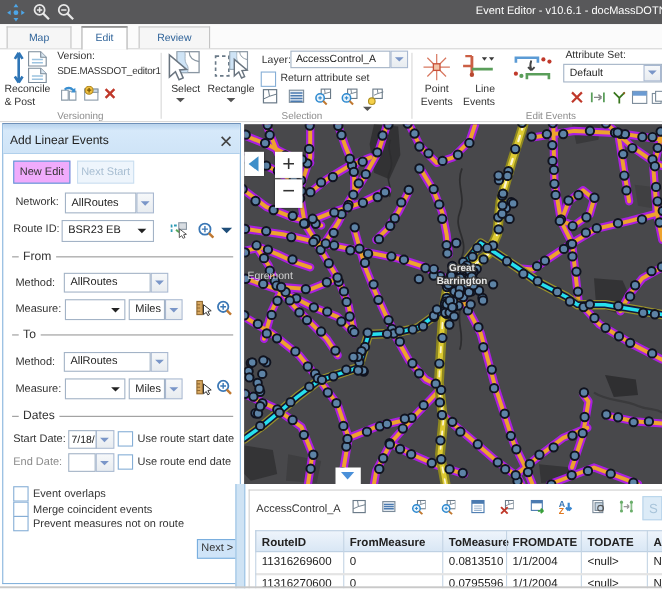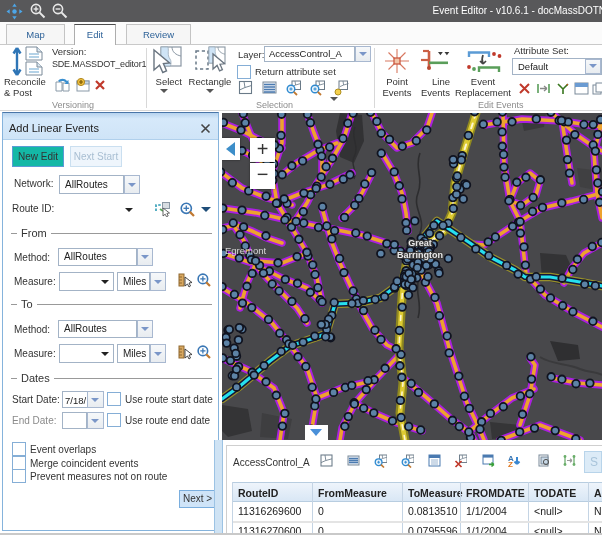--- a/index.html
+++ b/index.html
@@ -163,21 +163,20 @@
       <div class="rlbl" style="left:418px;top:31px;width:32px;text-align:right">Line<br>Events</div>
       <svg class="abs" style="left:466px;top:3px" width="36" height="26" viewBox="0 0 36 26">
 <path d="M3,9 V4.5 H23 V9" fill="none" stroke="#5b9bd5" stroke-width="2.4"></path>
 <circle cx="28" cy="6" r="1.9" fill="#c0392b"></circle>
         <circle cx="33.5" cy="8" r="1.9" fill="#c0392b"></circle>
 <path d="M17,7 q-1.8,4.5 0,9 M17,16 l-3,-3 M17,16 l3,-3" stroke="#444" stroke-width="1.7" fill="none"></path>
 <path d="M13,24 V19.5 H33 V24" fill="none" stroke="#5a9e5a" stroke-width="2.4"></path>
 <circle cx="8" cy="21" r="1.9" fill="#5a9e5a"></circle>
         <circle cx="3" cy="19" r="1.9" fill="#c0392b"></circle>
       </svg>
-      <div class="rlbl" style="left:450px;top:31px;width:66px;text-align:center">Event<br>Replacement</div>
       <div class="rlbl" style="left:514px;top:0px">Attribute Set:</div>
       <div class="combo" style="left:512px;top:13px;width:90px;height:17px;padding:2px 0 0 5px">Default</div>
       <div class="combobtn" style="left:585px;top:14px;width:16px;height:15px"></div>
       <span style="position:absolute;left:589px;top:19px;width:0;height:0;border-left:4px solid transparent;border-right:4px solid transparent;border-top:4px solid #7a96c8"></span>
       <svg class="abs" style="left:518px;top:37px" width="13" height="13" viewBox="0 0 13 13">
         <path d="M2,2 L11,11 M11,2 L2,11" stroke="#c0392b" stroke-width="2"></path>
       </svg>
       <svg class="abs" style="left:536px;top:37px" width="15" height="13" viewBox="0 0 15 13">
 <path d="M2,2 V11 M13,2 V11" stroke="#5a9e5a" stroke-width="1.6"></path>
         <path d="M4,6.5 h7 M11,6.5 l-3,-2.5 M11,6.5 l-3,2.5" stroke="#888" stroke-width="1.3" fill="none"></path>
@@ -196,27 +195,28 @@
       </svg>
       <div class="seclabel" style="left:478px">Edit Events</div>
     </div>
     <div id="lpanel">
       <div id="lphead">
         <span style="position:absolute;left:6px;top:9px;font-size:11px;color:#222">Add Linear Events</span>
         <svg style="position:absolute;right:7px;top:10px" width="11" height="11" viewBox="0 0 11 11">
           <path d="M1.5,1.5 L9.5,9.5 M9.5,1.5 L1.5,9.5" stroke="#444" stroke-width="1.6"></path>
         </svg>
       </div>
-      <div class="btn" style="left:9px;top:33px;width:52px;height:21px;line-height:19px;background:#14b8a6;border:1px solid #5b9bd5">New Edit</div>
+      <div class="btn" style="left:9px;top:33px;width:52px;height:21px;line-height:19px;background:#f0abfc;border:1px solid #5b9bd5">New Edit</div>
       <div class="btn" style="left:67px;top:33px;width:52px;height:21px;line-height:19px;background:#eef5fc;border:1px solid #cadff0;color:#a8bed2">Next Start</div>
       <div class="rlbl" style="left:11px;top:65px">Network:</div>
       <div class="combo" style="left:56px;top:62px;width:65px;height:19px;padding:3px 0 0 5px">AllRoutes</div>
       <div class="combobtn" style="left:121px;top:62px;width:16px;height:19px"></div>
       <span style="position:absolute;left:125px;top:70px;width:0;height:0;border-left:4px solid transparent;border-right:4px solid transparent;border-top:4px solid #7a96c8"></span>
       <div class="rlbl" style="left:9px;top:90px">Route ID:</div>
+      <div class="combo" style="left:53px;top:87px;width:84px;height:20px;padding:3px 0 0 5px">BSR23 EB</div>
       <span style="position:absolute;left:122px;top:95px;width:0;height:0;border-left:4px solid transparent;border-right:4px solid transparent;border-top:4px solid #222"></span>
       <svg class="abs" style="left:151px;top:88px" width="17" height="16" viewBox="0 0 17 16">
 <path d="M2,10 V4 H8" fill="none" stroke="#2e9bb5" stroke-width="1.6" stroke-dasharray="2.5 1.6"></path>
 <rect x="8.5" y="1.5" width="7" height="6" fill="#d8dde2" stroke="#8a97a3"></rect>
 <path d="M6,8 l3,2" stroke="#5aa85a" stroke-width="1.8"></path>
 <path d="M9,7 L9,15 L11.2,13.2 L12.5,15.8 L14.2,14.9 L12.9,12.4 L15.5,12 Z" fill="#fff" stroke="#555" stroke-width="0.9"></path>
       </svg>
       <svg style="position:absolute;left:177px;top:89px" width="15" height="15" viewBox="0 0 15 15">
         <circle cx="6.3" cy="6.3" r="5.1000000000000005" fill="#fff" stroke="#3a77b5" stroke-width="1.6"></circle>
         <line x1="9.870000000000001" y1="9.870000000000001" x2="14" y2="14" stroke="#c07830" stroke-width="2.2"></line>

